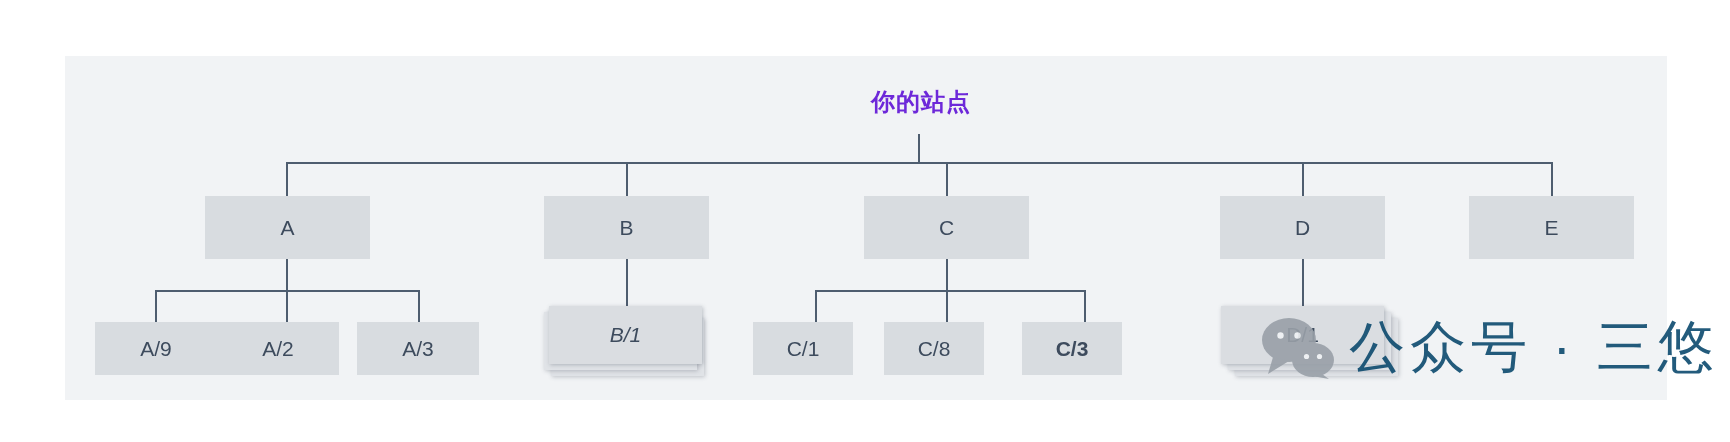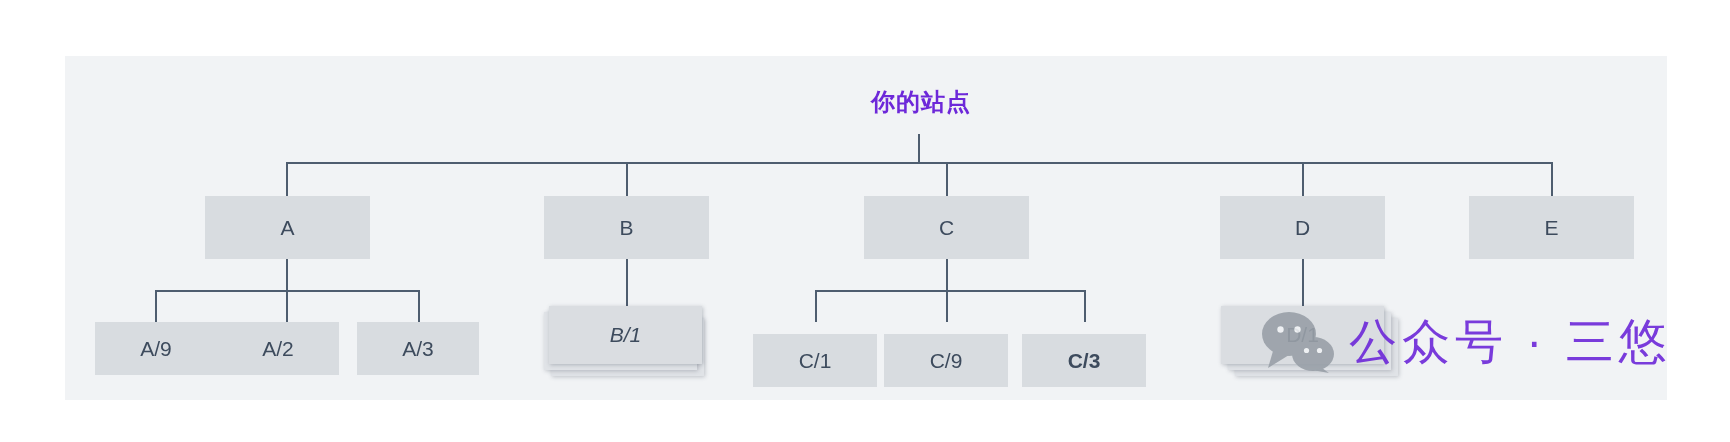--- a/index.html
+++ b/index.html
@@ -30,21 +30,21 @@
 
   .node {
     position: absolute;
     background: #d8dce0;
     color: #3d4b5d;
     display: flex; align-items: center; justify-content: center;
     font-size: 21px;
   }
   .lvl1 { width: 165px; height: 63px; top: 140px; }
   .lvl2 { width: 122px; height: 53px; top: 266px; }
-  .lvl2c { width: 124px; height: 53px; top: 278px; text-align: center; }
+  .lvl2c { width: 100px; height: 53px; top: 266px; text-align: center; }
 
   .stacked-card {
     position: absolute; width: 153px; height: 58px; top: 250px;
     background: #dadde1;
     box-shadow: 1px 1px 4px rgba(60,70,85,0.30);
     display: flex; align-items: center; justify-content: center;
     font-size: 21px; color: #3d4b5d;
   }
   .stacked-card.wide { width: 163px; }
   .stack-layer {
@@ -54,22 +54,22 @@
   }
   .stack-layer.wide { width: 163px; }
 
   .watermark {
     position: absolute; left: 1196px; top: 254px;
     display: flex; align-items: center; gap: 14px;
     pointer-events: none;
     opacity: 0.9;
   }
   .watermark-text {
-    font-size: 48px;
-    color: #6d28d9;
+    font-size: 56px;
+    color: #0c4a6e;
     letter-spacing: 5px;
     white-space: nowrap;
   }
 </style>
 </head>
 <body>
 
 <div class="stage">
   <div class="panel">
 
@@ -102,21 +102,21 @@
     <div class="stack-layer" style="left:486px; top:262px;"></div>
     <div class="stack-layer" style="left:479px; top:256px;"></div>
     <div class="stacked-card" style="left:484px;font-style:italic;">B/1</div>
 
     <div class="line vline" style="left:881px;  top:203px; height:33px;"></div>
     <div class="line hline" style="left:750px;  top:234px; width:271px;"></div>
     <div class="line vline" style="left:750px;  top:234px; height:32px;"></div>
     <div class="line vline" style="left:881px;  top:234px; height:32px;"></div>
     <div class="line vline" style="left:1019px; top:234px; height:32px;"></div>
     <div class="node lvl2c" style="left:688px;">C/1</div>
-    <div class="node lvl2c" style="left:819px;">C/9</div>
+    <div class="node lvl2c" style="left:819px;">C/8</div>
     <div class="node lvl2c" style="left:957px;font-weight:bold;">C/3</div>
 
     <div class="line vline" style="left:1237px; top:203px; height:48px;"></div>
     <div class="stack-layer wide" style="left:1170px; top:262px;"></div>
     <div class="stack-layer wide" style="left:1163px; top:256px;"></div>
     <div class="stacked-card wide" style="left:1156px;">D/1</div>
 
     <div class="watermark">
       <svg width="74" height="62" viewBox="0 0 74 62">
         <g fill="#99a0a8">

